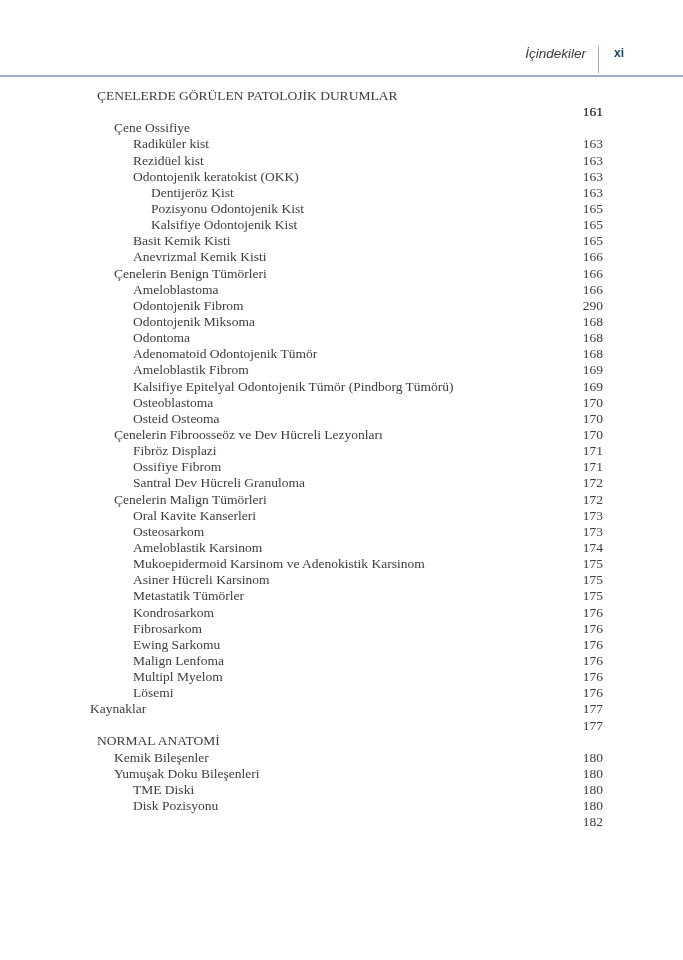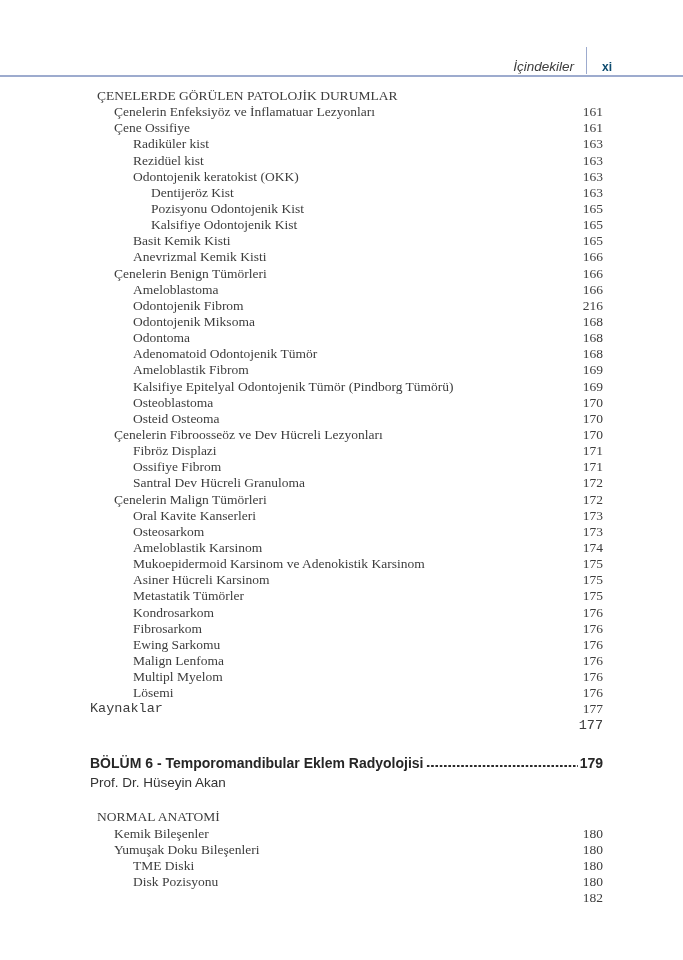--- a/index.html
+++ b/index.html
@@ -8,22 +8,22 @@
     width: 683px; height: 960px;
     position: relative;
     font-family: "Liberation Serif", serif;
     color: #3d3d3d;
     overflow: hidden;
   }
   .page { position: absolute; inset: 0; }
 
   
   .header {
-    position: absolute; top: 46px; right: 56px;
-    display: flex; align-items: flex-end; height: 28px;
+    position: absolute; top: 46px; right: 44px;
+    display: flex; align-items: flex-start; height: 28px;
   }
   .header-title {
     font-family: "Liberation Sans", sans-serif;
     font-style: italic; font-size: 13.5px; color: #3c3c3c;
   }
   .header-divider {
     width: 1px; height: 27px; background: #9dabce; margin-left: 12px;
   }
   .header-pagenum {
     font-family: "Liberation Sans", sans-serif;
@@ -48,21 +48,21 @@
   .row .leader {
     flex: 1 1 auto; min-width: 8px;
     margin: 0 2px 0 4px;
     background-image: radial-gradient(circle, #515151 0.9px, rgba(0,0,0,0) 1.05px);
     background-size: 4.6px 4px;
     background-repeat: repeat-x;
     background-position: left calc(100% - 3px);
   }
   .row .pg { flex: 0 0 auto; text-align: right; }
 
-  .lv0 { padding-left: 0; font-family: Liberation Mono, monospace; }
+  .lv0 { padding-left: 0; }
   .lv1 { padding-left: 7px; }
   .lv2 { padding-left: 24px; }
   .lv3 { padding-left: 43px; }
   .lv4 { padding-left: 61px; }
 
   
   .chapter-block { margin-top: 37px; }
   .chapter-row {
     display: flex; align-items: stretch;
     font-family: "Liberation Sans", sans-serif;
@@ -98,21 +98,20 @@
 
   <div class="toc">
 
     <div id="toc-section-1">
         <div class="row lv1">
           <span class="lbl">ÇENELERDE GÖRÜLEN PATOLOJİK DURUMLAR</span>
           <span class="leader"></span>
           <span class="pg">161</span>
         </div>
         <div class="row lv2">
-          <span class="lbl">Çenelerin Enfeksiyöz ve İnflamatuar Lezyonları</span>
           <span class="leader"></span>
           <span class="pg">161</span>
         </div>
         <div class="row lv2">
           <span class="lbl">Çene Ossifiye</span>
           <span class="leader"></span>
           <span class="pg">163</span>
         </div>
         <div class="row lv3">
           <span class="lbl">Radiküler kist</span>
@@ -155,21 +154,21 @@
           <span class="pg">166</span>
         </div>
         <div class="row lv2">
           <span class="lbl">Çenelerin Benign Tümörleri</span>
           <span class="leader"></span>
           <span class="pg">166</span>
         </div>
         <div class="row lv3">
           <span class="lbl">Ameloblastoma</span>
           <span class="leader"></span>
-          <span class="pg">216</span>
+          <span class="pg">290</span>
         </div>
         <div class="row lv3">
           <span class="lbl">Odontojenik Fibrom</span>
           <span class="leader"></span>
           <span class="pg">168</span>
         </div>
         <div class="row lv3">
           <span class="lbl">Odontojenik Miksoma</span>
           <span class="leader"></span>
           <span class="pg">168</span>
@@ -289,28 +288,20 @@
           <span class="leader"></span>
           <span class="pg">177</span>
         </div>
         <div class="row lv0">
           <span class="lbl">Kaynaklar</span>
           <span class="leader"></span>
           <span class="pg">177</span>
         </div>
       </div>
 
-    <div class="chapter-block">
-      <div class="chapter-row">
-        <span class="lbl">BÖLÜM 6 - Temporomandibular Eklem Radyolojisi</span>
-        <span class="leader"></span>
-        <span class="pg">179</span>
-      </div>
-      <div class="chapter-author">Prof. Dr. Hüseyin Akan</div>
-    </div>
 
     <div id="toc-section-2" class="section2">
         <div class="row lv1">
           <span class="lbl">NORMAL ANATOMİ</span>
           <span class="leader"></span>
           <span class="pg">180</span>
         </div>
         <div class="row lv2">
           <span class="lbl">Kemik Bileşenler</span>
           <span class="leader"></span>

